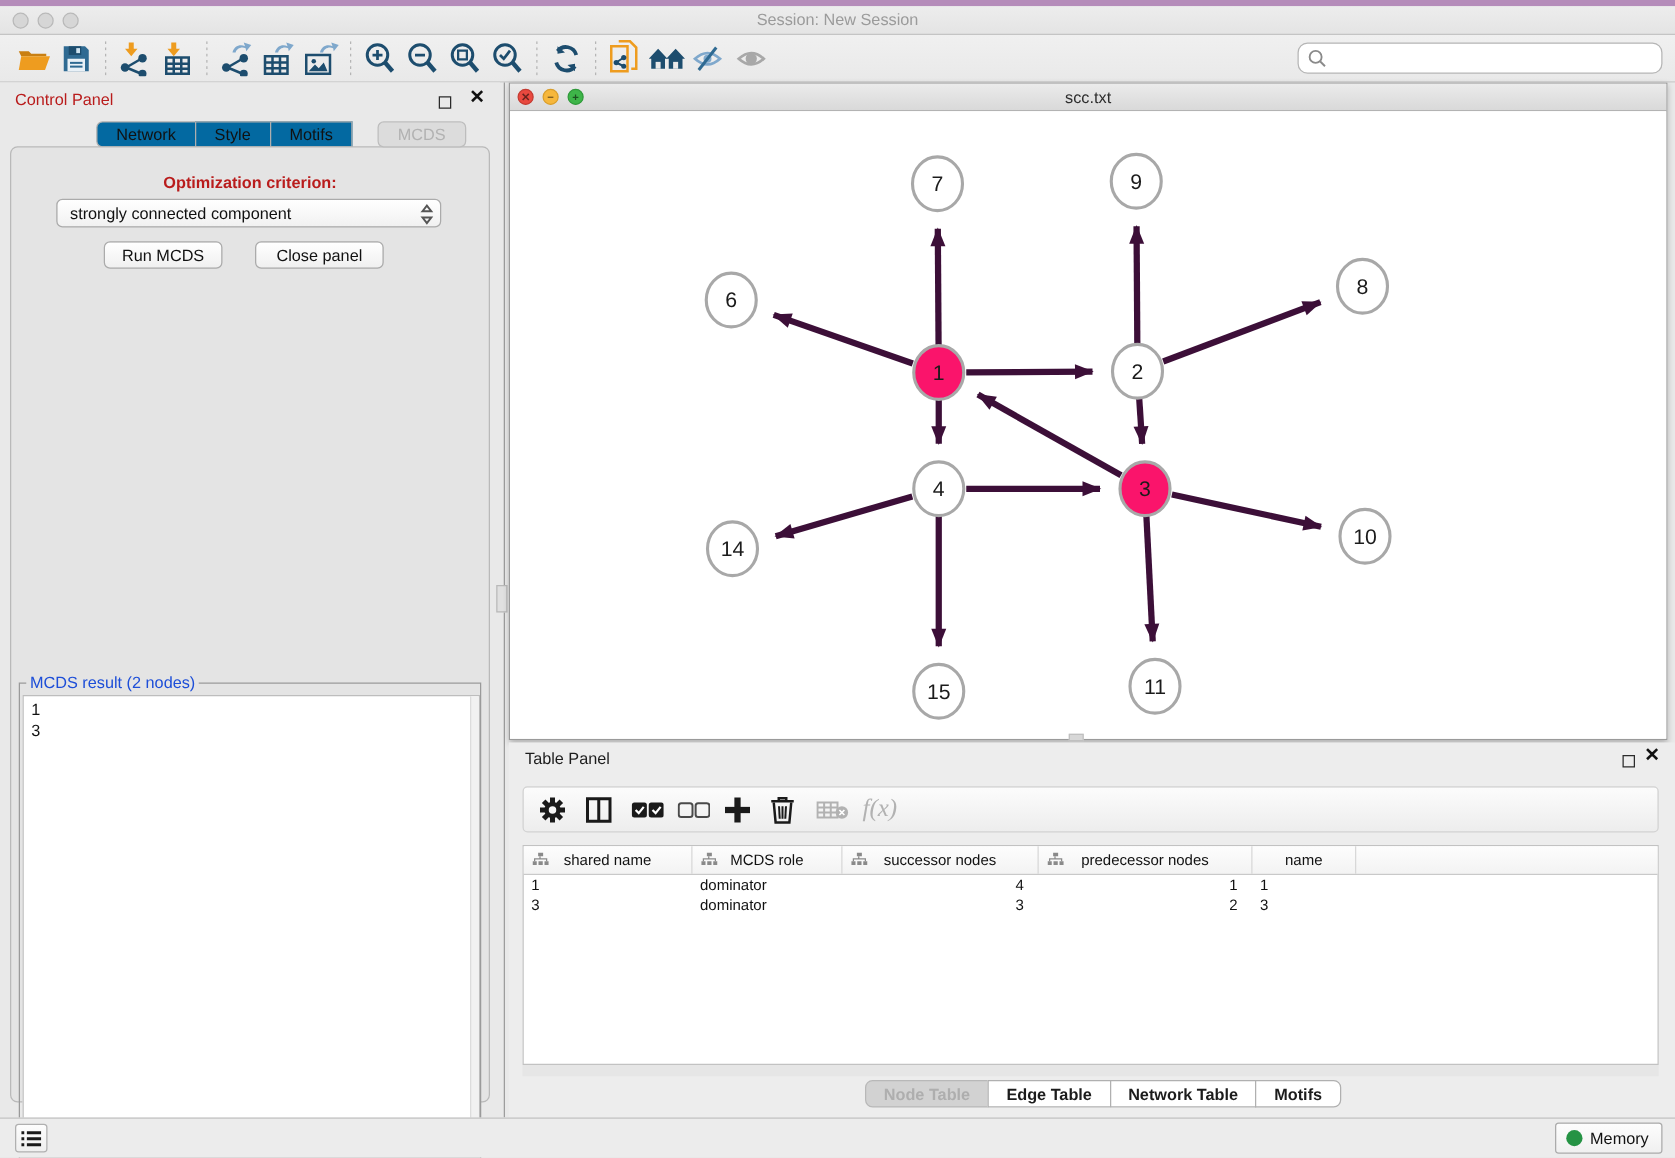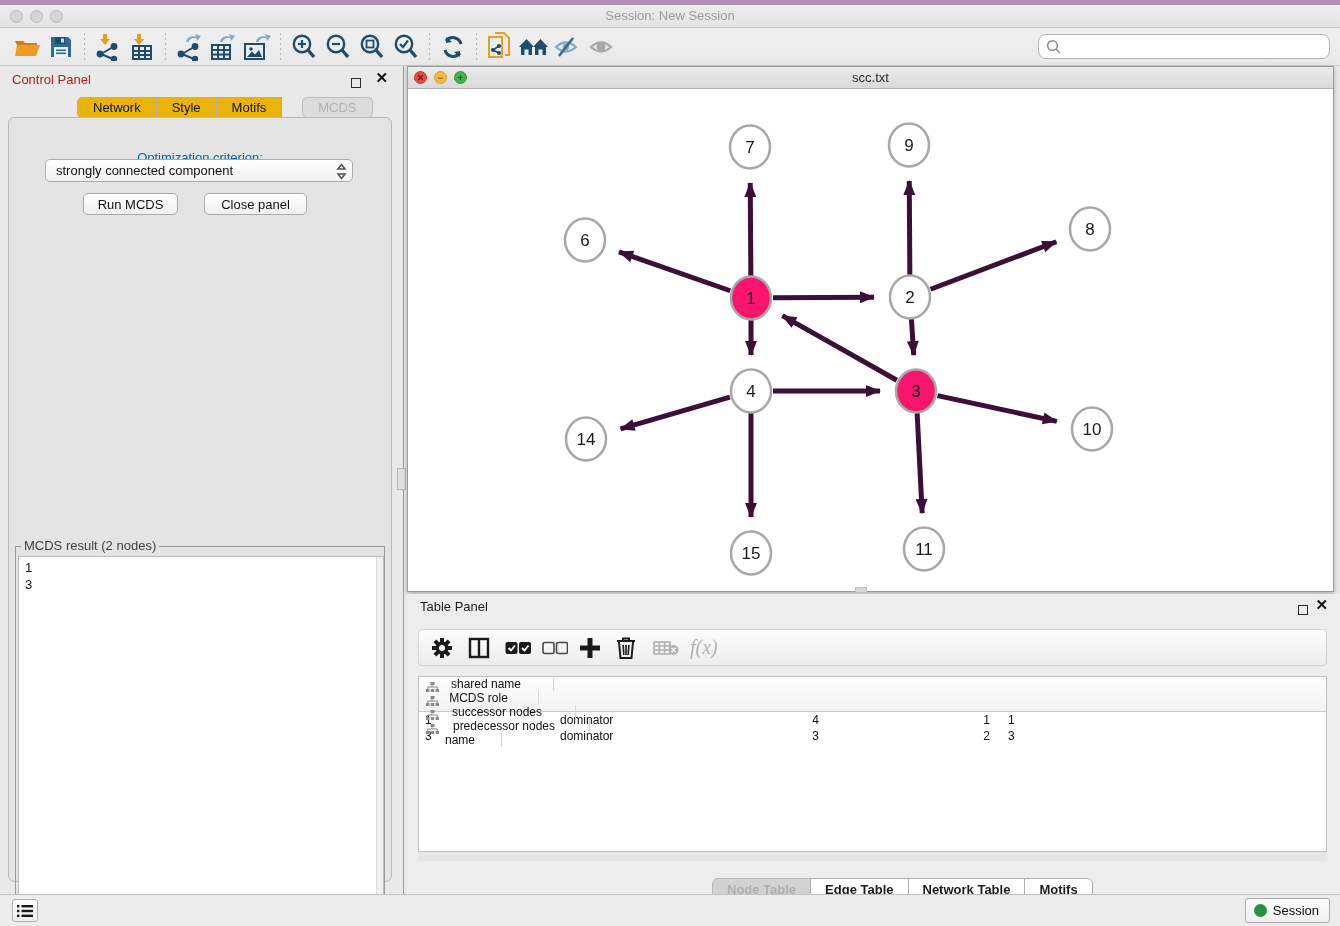--- a/index.html
+++ b/index.html
@@ -19,33 +19,33 @@
   .tb-sep { width:1px; height:28px; margin:0 6px; background-image:linear-gradient(#b5b5b5 40%, rgba(0,0,0,0) 0%); background-size:1px 5px; background-repeat:repeat-y; }
   #search-box { position:absolute; right:10px; top:6px; width:292px; height:25px; background:#fff; border:1px solid #b5b5b5; border-radius:8px; }
   #search-input { position:absolute; left:26px; top:1px; width:255px; height:21px; border:none; outline:none; font-size:13px; background:transparent; }
 
   
   #control-panel { left:0; top:66px; width:400px; height:828px; background:#e9e9e9; }
   #cp-header { position:absolute; left:12px; top:6px; font-size:13px; color:#b91c1c; }
   .panel-float-icon { width:10px; height:10px; border:1.5px solid #2b2b2b; display:inline-block; }
   .panel-close-icon { font-size:15px; font-weight:bold; color:#111; line-height:10px; }
   #cp-tabs { position:absolute; left:77px; top:31px; display:flex; }
-  .cp-tab { height:21px; padding:0 15px; background:#eab308; border:1px solid #aeaeae; margin-left:-1px; font-size:13px; color:#111; display:flex; align-items:center; }
+  .cp-tab { height:21px; padding:0 15px; background:#0369a1; border:1px solid #aeaeae; margin-left:-1px; font-size:13px; color:#111; display:flex; align-items:center; }
   .cp-tab:first-child { border-radius:5px 0 0 5px; margin-left:0; }
   .cp-tab.last { border-radius:0 5px 5px 0;margin-left:20px; }
   .cp-tab.selected { background:#dcdcdc; color:#b2b2b2; border-color:#bdbdbd; border-radius:5px; position:relative; z-index:2; }
   #cp-body { position:absolute; left:8px; top:51px; width:384px; height:765px; background:#e4e4e4; border:1px solid #b9b9b9; border-radius:6px; }
-  #opt-label { position:absolute; left:0; top:32px; width:100%; text-align:center; font-size:13px; color:#0369a1; }
+  #opt-label { position:absolute; left:0; top:20px; width:100%; text-align:center; font-size:13px; color:#b91c1c;font-weight:bold; }
   #opt-select { position:absolute; left:36px; top:41px; width:308px; height:23px; background:linear-gradient(#ffffff,#f1f1f1); border:1px solid #ababab; border-radius:5px; font-size:13px; color:#111; display:flex; align-items:center; padding-left:10px; }
   #opt-stepper { position:absolute; right:5px; top:3px; }
   .cp-btn { position:absolute; top:75px; height:22px; background:linear-gradient(#ffffff,#f0f0f0); border:1px solid #ababab; border-radius:5px; font-size:13px; color:#111; display:flex; align-items:center; justify-content:center; }
   #run-btn { left:74px; width:95px; }
   #closep-btn { left:195px; width:103px; }
   #mcds-result { position:absolute; left:6px; top:428px; width:370px; height:381px; border:1px solid #9a9a9a; }
-  #mcds-result-label { position:absolute; left:5px; top:-9px; background:#e4e4e4; padding:0 3px; font-size:13px; color:#404040;text-align:center; }
+  #mcds-result-label { position:absolute; left:5px; top:-9px; background:#e4e4e4; padding:0 3px; font-size:13px; color:#1d4ed8;text-align:center; }
   #mcds-result-text { position:absolute; left:2px; top:9px; width:366px; height:368px; background:#fff; border:1px solid #bdbdbd; font-size:13px; color:#111; padding:2px 6px; line-height:17px; }
   #mcds-scroll { position:absolute; right:0px; top:0px; width:7px; height:100%; background:#f1f1f1; border-left:1px solid #dcdcdc; }
 
   
   #v-splitter { left:403px; top:66px; width:1px; height:828px; background:#9d9d9d; }
   #v-grabber { left:397px; top:468px; width:9px; height:22px; background:#e0e0e0; border:1px solid #b9b9b9; }
 
   
   #net-window { left:407px; top:66px; width:927px; height:526px; background:#fff; border:1px solid #9a9a9a; box-shadow:0 2px 5px rgba(0,0,0,0.25); }
   #net-titlebar { position:absolute; left:0; top:0; width:100%; height:22px; background:linear-gradient(#ebebeb,#d9d9d9); border-bottom:1px solid #b3b3b3; }
@@ -57,29 +57,29 @@
   #net-canvas { position:absolute; left:0; top:22px; width:925px; height:502px; background:#fff; }
   #h-grabber { left:855px; top:587px; width:12px; height:6px; background:#d7d7d7; border:1px solid #c0c0c0; }
 
   
   #table-panel { left:407px; top:594px; width:933px; height:300px; background:#ededed; }
   #tp-header { position:absolute; left:13px; top:5px; font-size:13px; color:#1d1d1d; }
   #tp-toolbar { position:absolute; left:11px; top:35px; width:909px; height:37px; background:linear-gradient(#fcfcfc,#ededed); border:1px solid #d2d2d2; border-radius:4px; display:flex; align-items:center; padding-left:12px; }
   .tp-icon { width:37px; height:30px; display:flex; align-items:center; justify-content:flex-start; }
   #fx-icon { font-family:"Liberation Serif", serif; font-style:italic; font-size:20px; color:#b2b2b2; }
   #node-table { position:absolute; left:11px; top:82px; width:909px; height:176px; background:#fff; border:1px solid #c2c2c2; }
-  .th-row { display:flex; height:35px; border-bottom:1px solid #c9c9c9; background:linear-gradient(#fdfdfd,#f3f3f3);flex-direction:column; }
+  .th-row { display:flex; height:23px; border-bottom:1px solid #c9c9c9; background:linear-gradient(#fdfdfd,#f3f3f3); }
   .th-cell { position:relative; border-right:1px solid #d8d8d8; display:flex; align-items:center; justify-content:center; font-size:12px; color:#111; }
   .th-cell svg { position:absolute; left:7px; top:5px; }
   .tr-row { display:flex; height:16px; font-size:12px; color:#111; }
   .td { padding:1px 6px 0 6px; overflow:hidden; white-space:nowrap; }
   .al { text-align:left; } .ar { text-align:right; padding-right:12px; }
   .c0 { width:135px; } .c1 { width:120px; } .c2 { width:157px; } .c3 { width:171px; } .c4 { width:83px; }
   #tp-scrollstrip { position:absolute; left:11px; top:258px; width:909px; height:9px; background:#e6e6e6; }
-  #tp-tabs { position:absolute; left:285px; top:284px; display:flex;margin-left:20px; }
+  #tp-tabs { position:absolute; left:285px; top:270px; display:flex; }
   .tp-tab { height:22px; padding:0 14px; background:#fff; border:1px solid #b0b0b0; margin-left:-1px; font-size:13px; font-weight:bold; color:#1c1c1c; display:flex; align-items:center; }
   .tp-tab:first-child { border-radius:6px 0 0 6px; margin-left:0; }
   .tp-tab.last { border-radius:0 6px 6px 0; }
   .tp-tab.selected { background:#d2d2d2; color:#aeaeae; border-color:#b8b8b8; }
 
   
   #statusbar { left:0; top:894px; width:1340px; height:32px; background:#ececec; border-top:1px solid #c2c2c2; }
   #task-btn { position:absolute; left:12px; top:4px; width:26px; height:23px; background:linear-gradient(#fdfdfd,#efefef); border:1px solid #b0b0b0; border-radius:3px; display:flex; align-items:center; justify-content:center; }
   #memory-btn { position:absolute; right:10px; top:3px; height:25px; padding:0 10px 0 8px; background:linear-gradient(#fdfdfd,#f0f0f0); border:1px solid #ababab; border-radius:3px; display:flex; align-items:center; gap:6px; font-size:13px; color:#111; }
   #memory-dot { width:13px; height:13px; border-radius:50%; background:#259344; }
@@ -501,15 +501,15 @@
           <rect x="4.5" y="1" width="11.5" height="2.4"></rect>
         <rect x="0" y="5.8" width="2.4" height="2.4"></rect>
           <rect x="4.5" y="5.8" width="11.5" height="2.4"></rect>
         <rect x="0" y="10.6" width="2.4" height="2.4"></rect>
           <rect x="4.5" y="10.6" width="11.5" height="2.4"></rect>
       </g>
     </svg>
   </div>
   <div id="memory-btn">
     <span id="memory-dot"></span>
-    <span>Session</span>
+    <span>Memory</span>
   </div>
 </div>
 
 </body></html>

